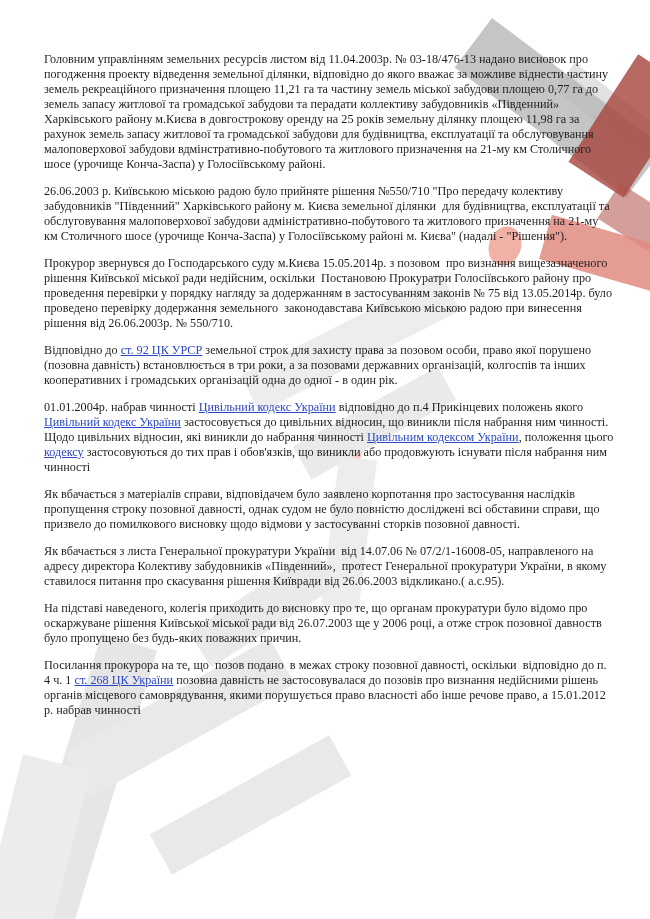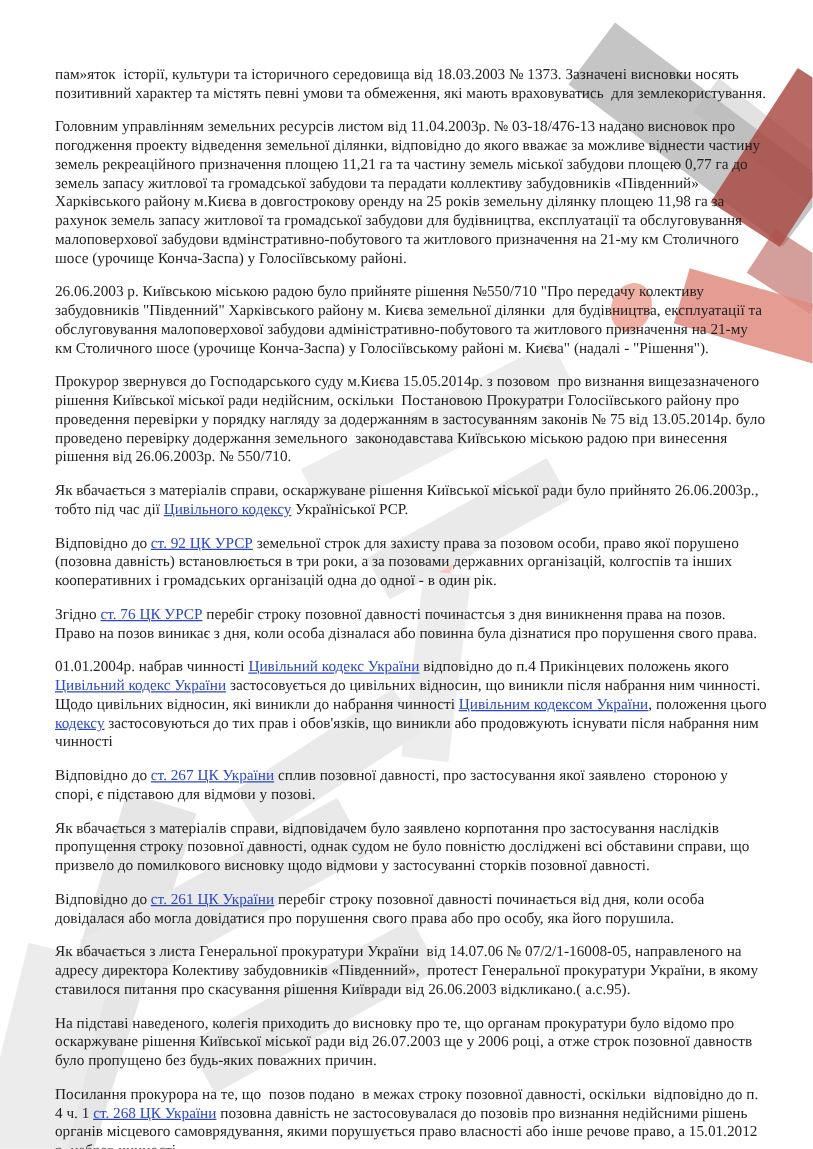--- a/index.html
+++ b/index.html
@@ -90,29 +90,24 @@
     <div class="wm wm-lgray-c"></div>
     <div class="wm wm-lgray-d"></div>
     <div class="wm wm-lgray-e"></div>
     <div class="wm wm-lgray-f"></div>
     <div class="wm wm-lgray-g"></div>
     <div class="wm wm-lgray-h"></div>
     <div class="wm wm-lgray-i"></div>
   </div>
 
   <div class="content" id="doc-content">
-      <p><span>пам»яток  історії, культури та історичного середовища від 18.03.2003 № 1373. Зазначені висновки носять позитивний характер та містять певні умови та обмеження, які мають враховуватись  для землекористування.</span></p>
       <p><span>Головним управлінням земельних ресурсів листом від 11.04.2003р. № 03-18/476-13 надано висновок про погодження проекту відведення земельної ділянки, відповідно до якого вважає за можливе віднести частину земель рекреаційного призначення площею 11,21 га та частину земель міської забудови площею 0,77 га до земель запасу житлової та громадської забудови та перадати коллективу забудовників «Південний» Харківського району м.Києва в довгострокову оренду на 25 років земельну ділянку площею 11,98 га за рахунок земель запасу житлової та громадської забудови для будівництва, експлуатації та обслуговування малоповерхової забудови вдмінстративно-побутового та житлового призначення на 21-му км Столичного шосе (урочище Конча-Заспа) у Голосіївському районі.</span></p>
       <p><span>26.06.2003 р. Київською міською радою було прийняте рішення №550/710 "Про передачу колективу забудовників "Південний" Харківського району м. Києва земельної ділянки  для будівництва, експлуатації та обслуговування малоповерхової забудови адміністративно-побутового та житлового призначення на 21-му км Столичного шосе (урочище Конча-Заспа) у Голосіївському районі м. Києва" (надалі - "Рішення").</span></p>
       <p><span>Прокурор звернувся до Господарського суду м.Києва 15.05.2014р. з позовом  про визнання вищезазначеного рішення Київської міської ради недійсним, оскільки  Постановою Прокуратри Голосіївського району про проведення перевірки у порядку нагляду за додержанням в застосуванням законів № 75 від 13.05.2014р. було проведено перевірку додержання земельного  законодавстава Київською міською радою при винесення рішення від 26.06.2003р. № 550/710.</span></p>
-      <p><span>Як вбачається з матеріалів справи, оскаржуване рішення Київської міської ради було прийнято 26.06.2003р., тобто під час дії </span><a class="doc-link" href="#">Цивільного кодексу</a><span> Україніської РСР.</span></p>
       <p><span>Відповідно до </span><a class="doc-link" href="#">ст. 92 ЦК УРСР</a><span> земельної строк для захисту права за позовом особи, право якої порушено (позовна давність) встановлюється в три роки, а за позовами державних організацій, колгоспів та інших кооперативних і громадських організацій одна до одної - в один рік.</span></p>
-      <p><span>Згідно </span><a class="doc-link" href="#">ст. 76 ЦК УРСР</a><span> перебіг строку позовної давності починастсья з дня виникнення права на позов. Право на позов виникає з дня, коли особа дізналася або повинна була дізнатися про порушення свого права.</span></p>
       <p><span>01.01.2004р. набрав чинності </span><a class="doc-link" href="#">Цивільний кодекс України</a><span> відповідно до п.4 Прикінцевих положень якого </span><a class="doc-link" href="#">Цивільний кодекс України</a><span> застосовується до цивільних відносин, що виникли після набрання ним чинності. Щодо цивільних відносин, які виникли до набрання чинності </span><a class="doc-link" href="#">Цивільним кодексом України</a><span>, положення цього </span><a class="doc-link" href="#">кодексу</a><span> застосовуються до тих прав і обов'язків, що виникли або продовжують існувати після набрання ним чинності</span></p>
-      <p><span>Відповідно до </span><a class="doc-link" href="#">ст. 267 ЦК України</a><span> сплив позовної давності, про застосування якої заявлено  стороною у спорі, є підставою для відмови у позові.</span></p>
       <p><span>Як вбачається з матеріалів справи, відповідачем було заявлено корпотання про застосування наслідків пропущення строку позовної давності, однак судом не було повністю досліджені всі обставини справи, що призвело до помилкового висновку щодо відмови у застосуванні сторків позовної давності.</span></p>
-      <p><span>Відповідно до </span><a class="doc-link" href="#">ст. 261 ЦК України</a><span> перебіг строку позовної давності починається від дня, коли особа довідалася або могла довідатися про порушення свого права або про особу, яка його порушила.</span></p>
       <p><span>Як вбачається з листа Генеральної прокуратури України  від 14.07.06 № 07/2/1-16008-05, направленого на адресу директора Колективу забудовників «Південний»,  протест Генеральної прокуратури України, в якому ставилося питання про скасування рішення Київради від 26.06.2003 відкликано.( а.с.95).</span></p>
       <p><span>На підставі наведеного, колегія приходить до висновку про те, що органам прокуратури було відомо про оскаржуване рішення Київської міської ради від 26.07.2003 ще у 2006 році, а отже строк позовної давноств  було пропущено без будь-яких поважних причин.</span></p>
       <p><span>Посилання прокурора на те, що  позов подано  в межах строку позовної давності, оскільки  відповідно до п. 4 ч. 1 </span><a class="doc-link" href="#">ст. 268 ЦК України</a><span> позовна давність не застосовувалася до позовів про визнання недійсними рішень органів місцевого самоврядування, якими порушується право власності або інше речове право, а 15.01.2012 р. набрав чинності </span></p>
     </div>
 
 </div>
 
 </body></html>

